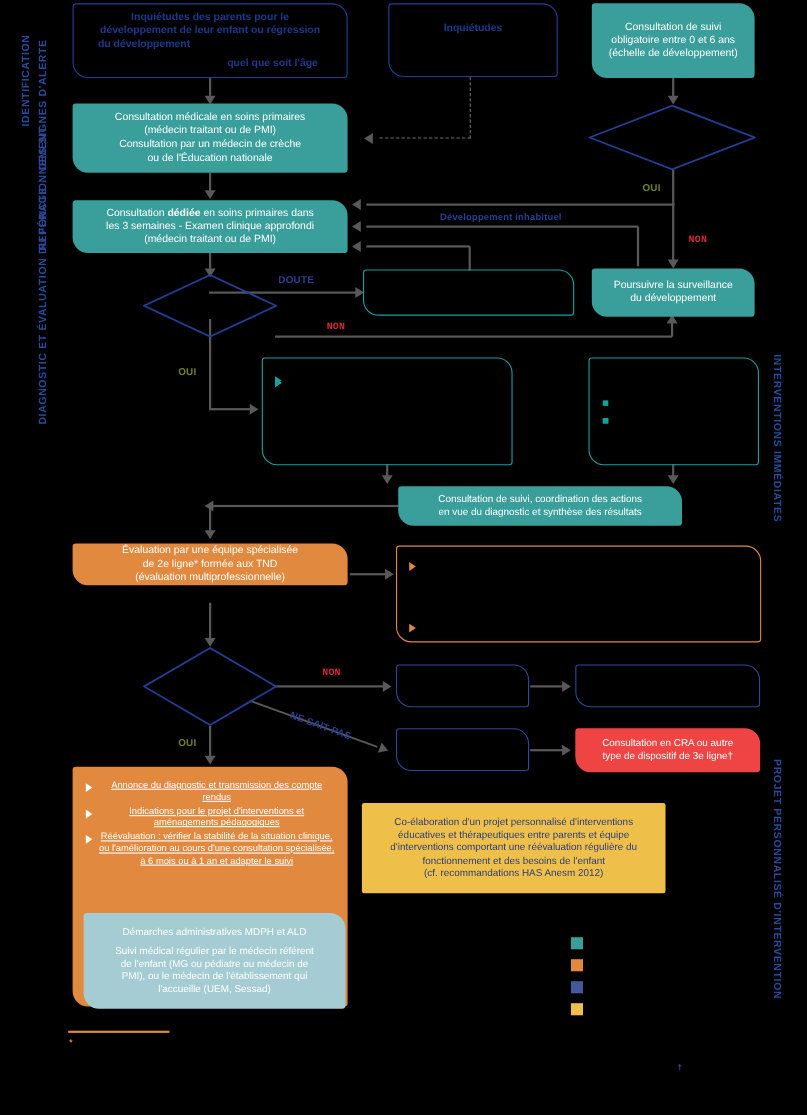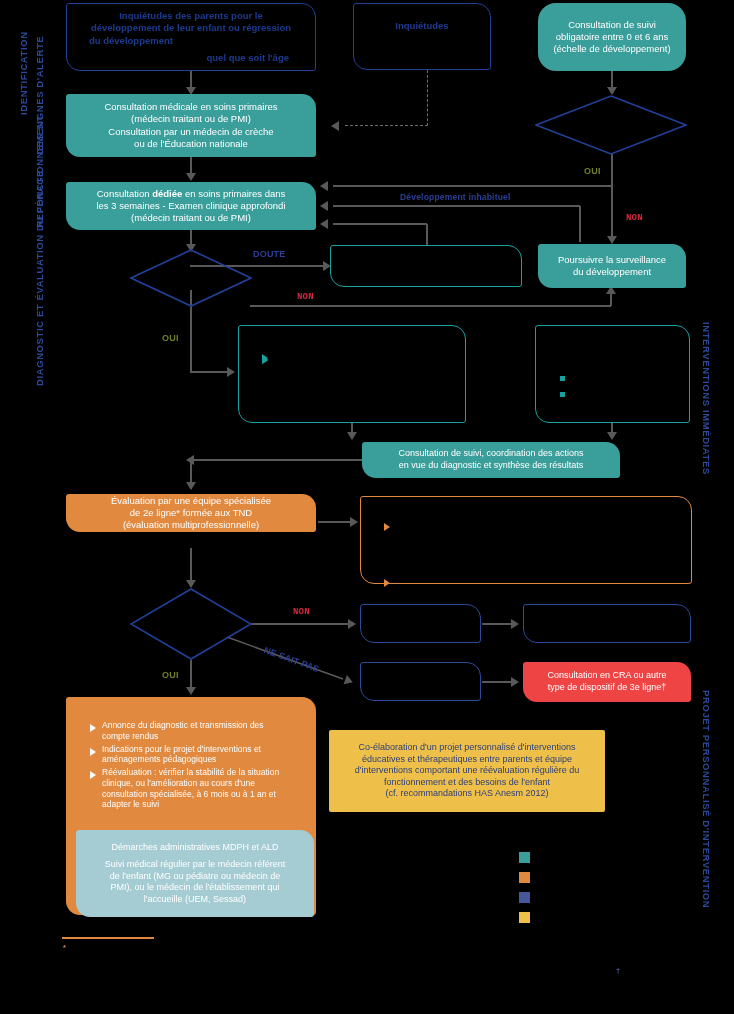--- a/index.html
+++ b/index.html
@@ -29,21 +29,21 @@
 
   
   .out-navy  {border:1.6px solid #22409a;color:#050505;border-radius:3px 14px 3px 14px;background:transparent;}
   .out-navy2 {border:1.6px solid #2b4a9b;color:#050505;border-radius:3px 14px 3px 14px;background:transparent;}
   .out-teal  {border:1.8px solid #17a2a2;color:#050505;border-radius:3px 14px 3px 14px;background:transparent;}
   .out-orange{border:1.8px solid #e0893f;color:#050505;border-radius:3px 14px 3px 14px;background:transparent;}
 
   .hdr-navy-text{color:#1d3a8f;font-weight:bold;}
 
   
-  ul.blist{margin:16px;padding:0;list-style:none;text-align:left;}
+  ul.blist{margin:4px;padding:0;list-style:none;text-align:center;text-decoration:underline;}
   ul.blist li{position:relative;padding-left:13px;margin:0 0 2px 0;line-height:1.27;}
   ul.blist li:before{
     content:"";position:absolute;left:1px;top:4px;
     width:0;height:0;border-left:6px solid currentColor;
     border-top:4px solid transparent;border-bottom:4px solid transparent;
   }
   ul.blist.tri-teal li:before{border-left-color:#17a2a2;}
   ul.blist.tri-orange li:before{border-left-color:#e0893f;}
   ul.blist.tri-white li:before{border-left-color:#ffffff;}
   ul.blist.sq li:before{
@@ -203,25 +203,25 @@
   <div class="ln h" style="left:482px;top:681px;width:32px;"></div>
   <div class="arw right" style="left:511px;top:677px;"></div>
 
   <div class="node out-navy" style="left:66px;top:3px;width:250px;height:68px;font-size:9.5px;font-weight:bold;padding:4px 8px;">
     <span class="txt hdr-navy-text">Inquiétudes des parents pour le</span>
     <span class="txt hdr-navy-text">développement de leur enfant ou régression</span>
     <span class="txt hdr-navy-text" style="text-align:left;padding-left:14px;">du développement</span>
     <span class="txt hdr-navy-text" style="text-align:right;padding-right:18px;margin-top:5px;">quel que soit l'âge</span>
   </div>
 
-  <div class="node out-navy" style="left:353px;top:3px;width:138px;height:67px;font-size:9.5px;font-weight:bold;justify-content:flex-start;padding-top:16px;">
+  <div class="node out-navy" style="left:353px;top:3px;width:154px;height:67px;font-size:9.5px;font-weight:bold;justify-content:flex-start;padding-top:16px;">
     <span class="txt hdr-navy-text">Inquiétudes</span>
   </div>
 
-  <div class="node fill-teal" style="left:538px;top:3px;width:148px;height:68px;font-size:9.5px;padding:0 5px;border-radius:18px;">
+  <div class="node fill-teal" style="left:538px;top:3px;width:148px;height:68px;font-size:9.5px;padding:0 5px;">
     <span class="txt">Consultation de suivi</span>
     <span class="txt">obligatoire entre 0 et 6 ans</span>
     <span class="txt">(échelle de développement)</span>
   </div>
 
   <div class="node fill-teal" style="left:66px;top:94px;width:250px;height:63px;font-size:9.5px;">
     <span class="txt">Consultation médicale en soins primaires</span>
     <span class="txt">(médecin traitant ou de PMI)</span>
     <span class="txt">Consultation par un médecin de crèche</span>
     <span class="txt">ou de l'Éducation nationale</span>

